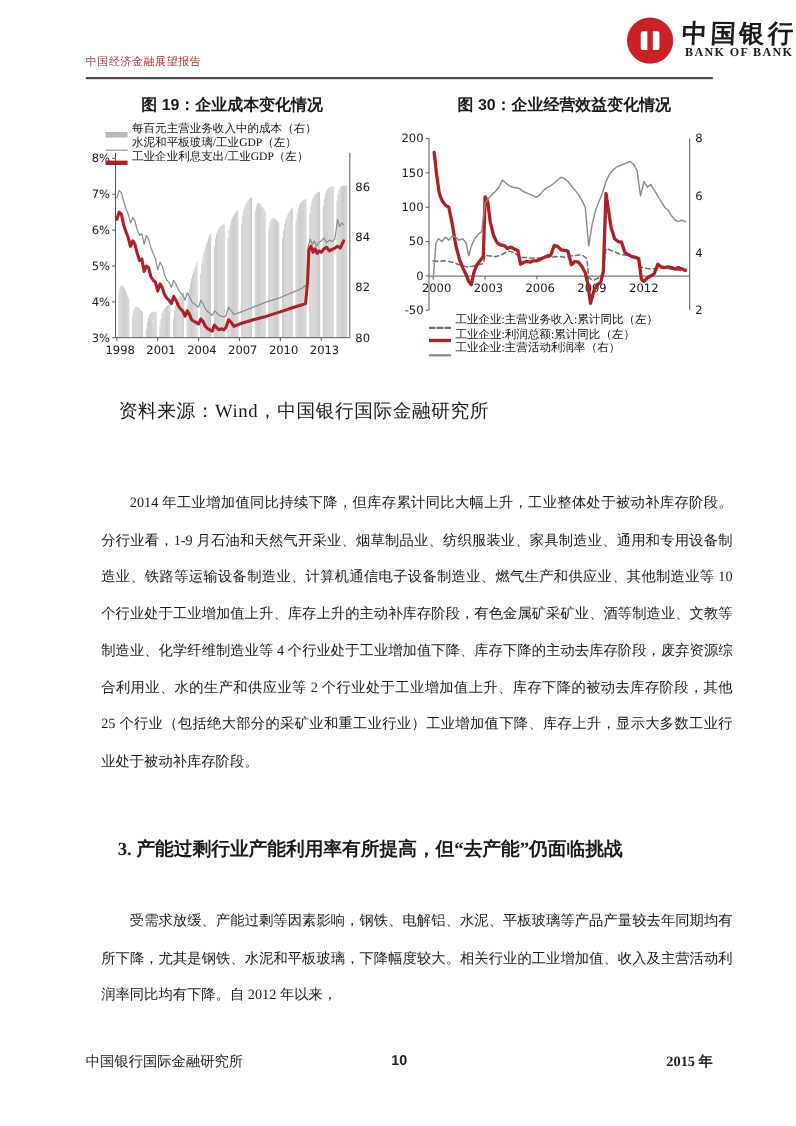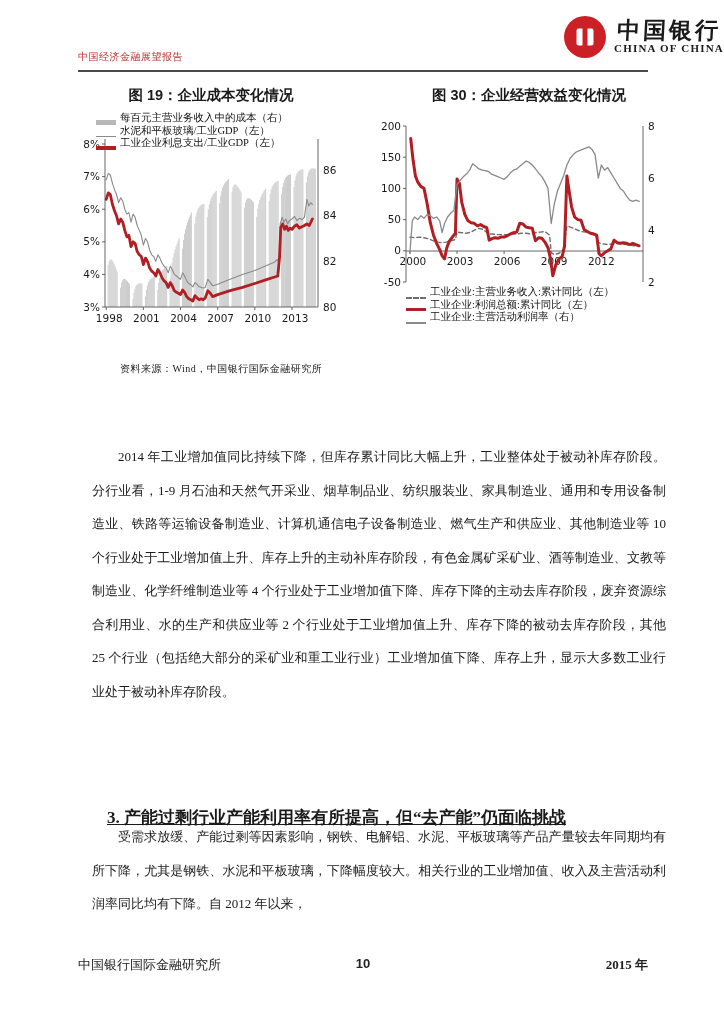--- a/index.html
+++ b/index.html
@@ -16,63 +16,63 @@
   .logo { position:absolute; top:16px; right:0px; display:flex; align-items:center; }
   .emblem { width:42px; height:42px; border-radius:50%; background:#cb2026; position:relative; margin-right:8px; flex:0 0 auto; }
   .emblem::before { content:""; position:absolute; left:50%; top:50%; transform:translate(-50%,-50%);
                     width:17px; height:17px; background:#fff; border-radius:2px; }
   .emblem::after  { content:""; position:absolute; left:50%; top:7px; transform:translateX(-50%);
                     width:5px; height:28px; background:#cb2026; }
   .logo-txt { display:flex; flex-direction:column; align-items:center; line-height:1.05; }
   .logo-cn { font-weight:bold; font-size:23px; letter-spacing:3px; transform:skewX(-3deg); }
   .logo-en { font-size:11px; letter-spacing:1.2px; font-weight:bold; }
   
-  .figs { position:absolute; top:86px; left:62px; display:flex; gap:20px; }
+  .figs { position:absolute; top:86px; left:62px; display:flex; gap:4px; }
   .fig { width:298px; }
   .fig-title { text-align:center; font-weight:bold; font-size:14.5px; margin-bottom:4px;
                font-family:"Liberation Sans","DejaVu Sans",sans-serif; }
   .chartbox { position:relative; width:298px; height:228px; }
   .chartbox svg { position:absolute; inset:0; font-family:"DejaVu Sans",sans-serif; }
   .legend { position:absolute; font-size:10.5px; line-height:12.5px; color:#111; white-space:nowrap; }
   .lg19 { top:3px; left:34px; }
   .lg20 { top:177px; left:26px; }
   .lg-row { display:flex; align-items:flex-end; }
   .sw { display:inline-block; width:20px; margin-right:4px; flex:0 0 auto; }
   .sw-bar  { height:5px;  background:#b8b8b8; }
   .sw-thin { height:1.2px; background:#8a8a8a; }
   .sw-red  { height:3.2px; background:#b01f24; }
   .sw-dash { height:0; border-top:2px dashed #6e6e6e; }
   
-  .src { position:absolute; top:362px; left:120px; font-size:10px; letter-spacing:.5px; }
+  .src { position:absolute; top:362px; left:108px; font-size:17px; letter-spacing:.5px; }
   .h2 { position:absolute; left:78px; right:74px; font-size:17px; font-weight:bold; padding-left:29px; }
   .para { position:absolute; left:92px; width:574px; font-size:13px; line-height:33.5px;
           text-align:justify; text-justify:inter-ideograph; text-indent:2em; }
   .h2-1 { top:403px; }  .p-1 { top:440px; }
-  .h2-2 { top:806px;text-decoration:underline; }  .p-2 { top:820px; }
+  .h2-2 { top:760px; }  .p-2 { top:820px; }
   
   .ftr { position:absolute; top:956px; left:78px; right:76px; font-size:13px; color:#222; }
   .ftr-left { float:left; }
   .ftr-right { float:right; font-weight:bold; }
   .ftr-page { position:absolute; left:0; right:0; text-align:center; font-weight:bold;
               font-family:"Liberation Sans","DejaVu Sans",sans-serif; }
 </style>
 </head>
 <body>
 
 <div class="page">
 
   <div class="hdr">
     <span class="hdr-title">中国经济金融展望报告</span>
   </div>
 
   <div class="logo">
     <div class="emblem"></div>
     <div class="logo-txt">
       <span class="logo-cn">中国银行</span>
-      <span class="logo-en">CHINA OF CHINA</span>
+      <span class="logo-en">BANK OF BANK</span>
     </div>
   </div>
 
   <div class="figs">
 
     <div class="fig">
       <div class="fig-title">图 19：企业成本变化情况</div>
       <div class="chartbox">
         <svg id="csvg0" width="298" height="228" viewBox="0 0 298 228">
             <line x1="46.2" x2="46.2" y1="198" y2="155.8" stroke="#cdcdcd" stroke-width="1"></line>

